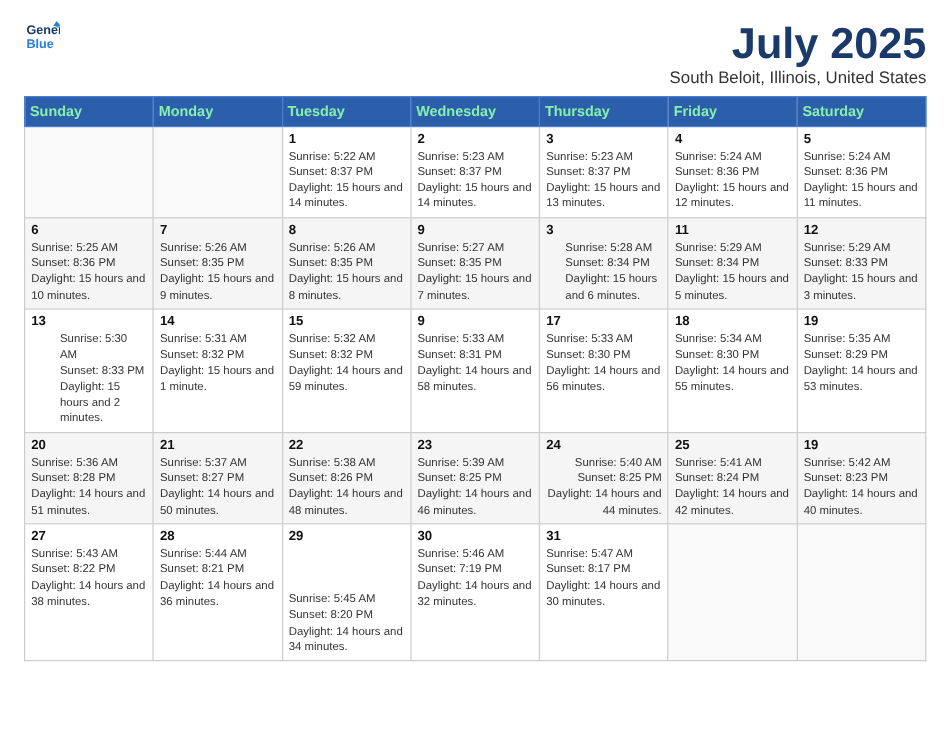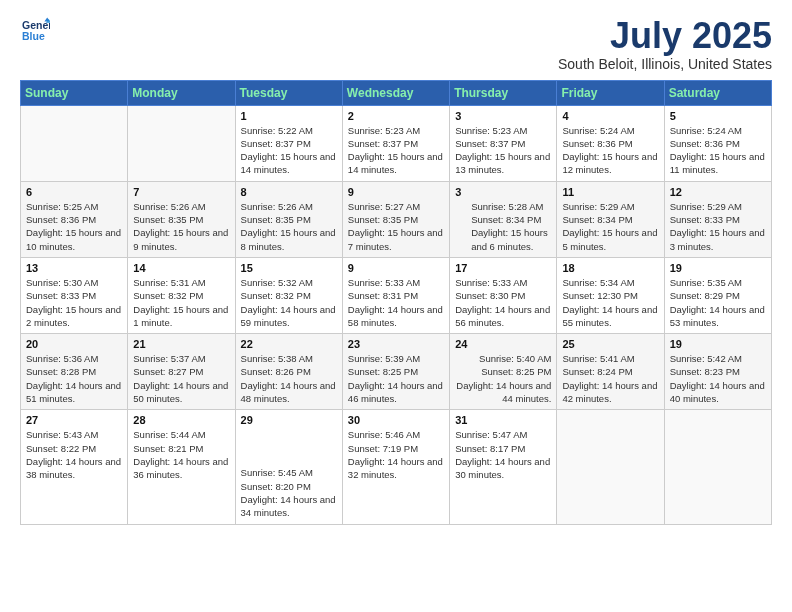--- a/index.html
+++ b/index.html
@@ -192,21 +192,21 @@
         <td>
           <span class="day-num">12</span>
           <div class="day-info" style="white-space: pre-line;">Sunrise: 5:29 AM
 Sunset: 8:33 PM
 Daylight: 15 hours and 3 minutes.</div>
         </td>
       </tr>
       <tr>
         <td>
           <span class="day-num">13</span>
-          <div class="day-info" style="white-space: pre-line;">Sunrise: 5:30 AM
+          <div class="day-info" style="white-space: pre-line; margin-left: 24px;">Sunrise: 5:30 AM
 Sunset: 8:33 PM
 Daylight: 15 hours and 2 minutes.</div>
         </td>
         <td>
           <span class="day-num">14</span>
           <div class="day-info" style="white-space: pre-line;">Sunrise: 5:31 AM
 Sunset: 8:32 PM
 Daylight: 15 hours and 1 minute.</div>
         </td>
         <td>
@@ -223,21 +223,21 @@
         </td>
         <td>
           <span class="day-num">17</span>
           <div class="day-info" style="white-space: pre-line;">Sunrise: 5:33 AM
 Sunset: 8:30 PM
 Daylight: 14 hours and 56 minutes.</div>
         </td>
         <td>
           <span class="day-num">18</span>
           <div class="day-info" style="white-space: pre-line;">Sunrise: 5:34 AM
-Sunset: 12:30 PM
+Sunset: 8:30 PM
 Daylight: 14 hours and 55 minutes.</div>
         </td>
         <td>
           <span class="day-num">19</span>
           <div class="day-info" style="white-space: pre-line;">Sunrise: 5:35 AM
 Sunset: 8:29 PM
 Daylight: 14 hours and 53 minutes.</div>
         </td>
       </tr>
       <tr>

